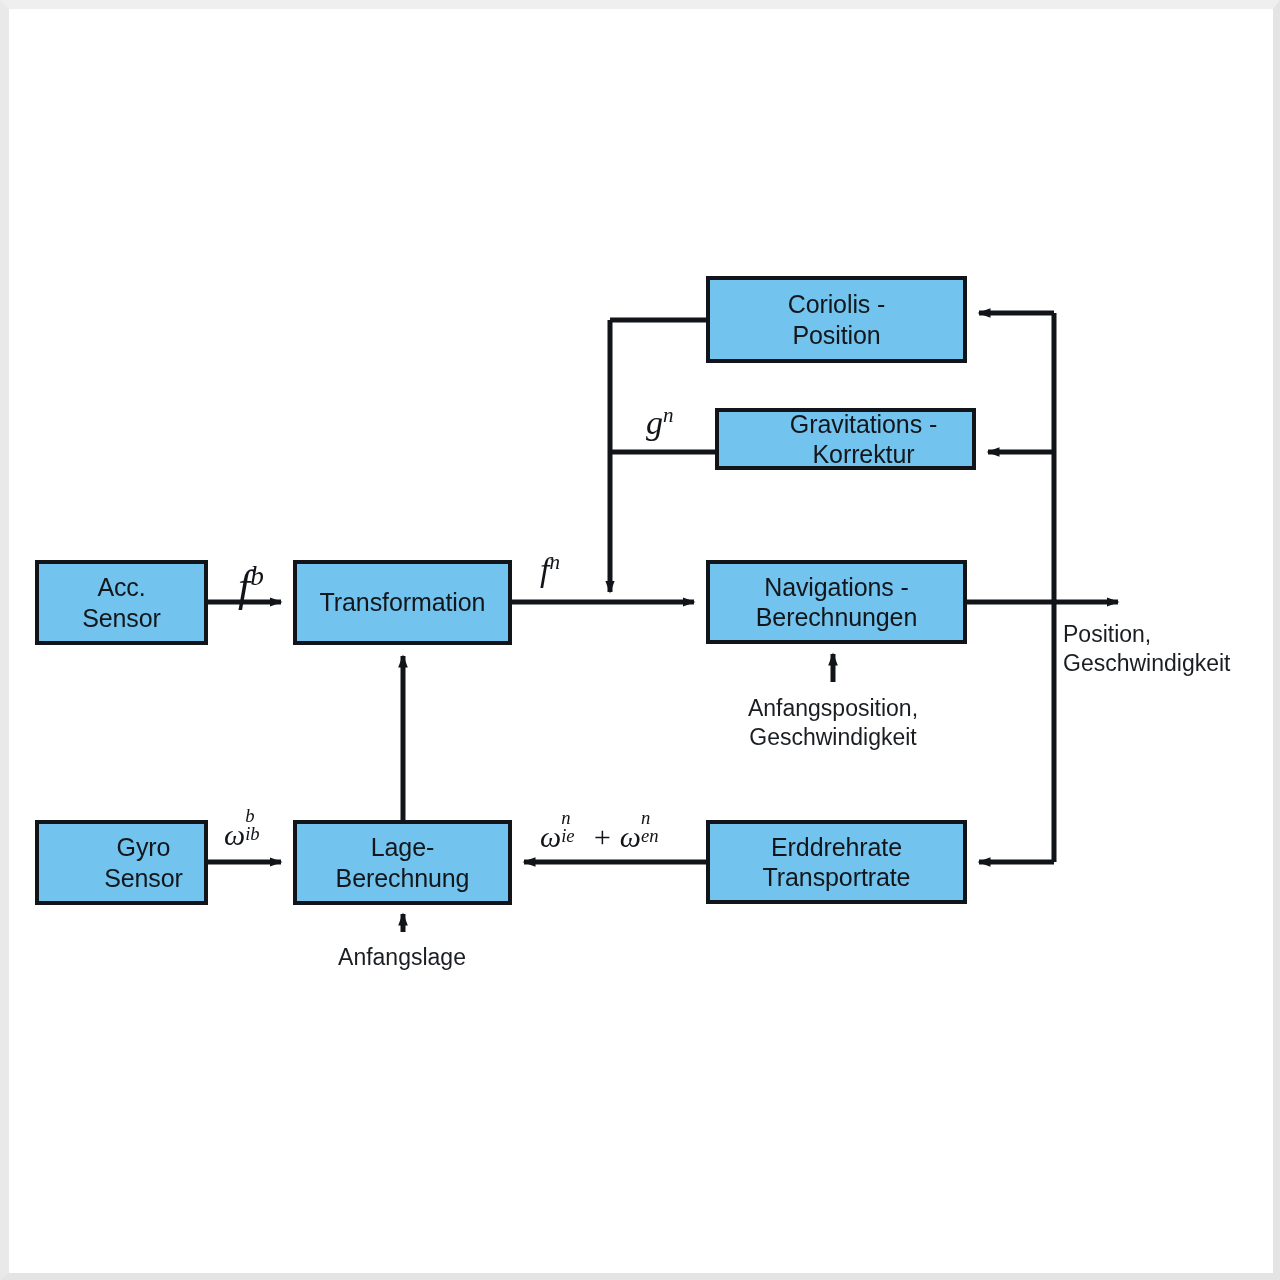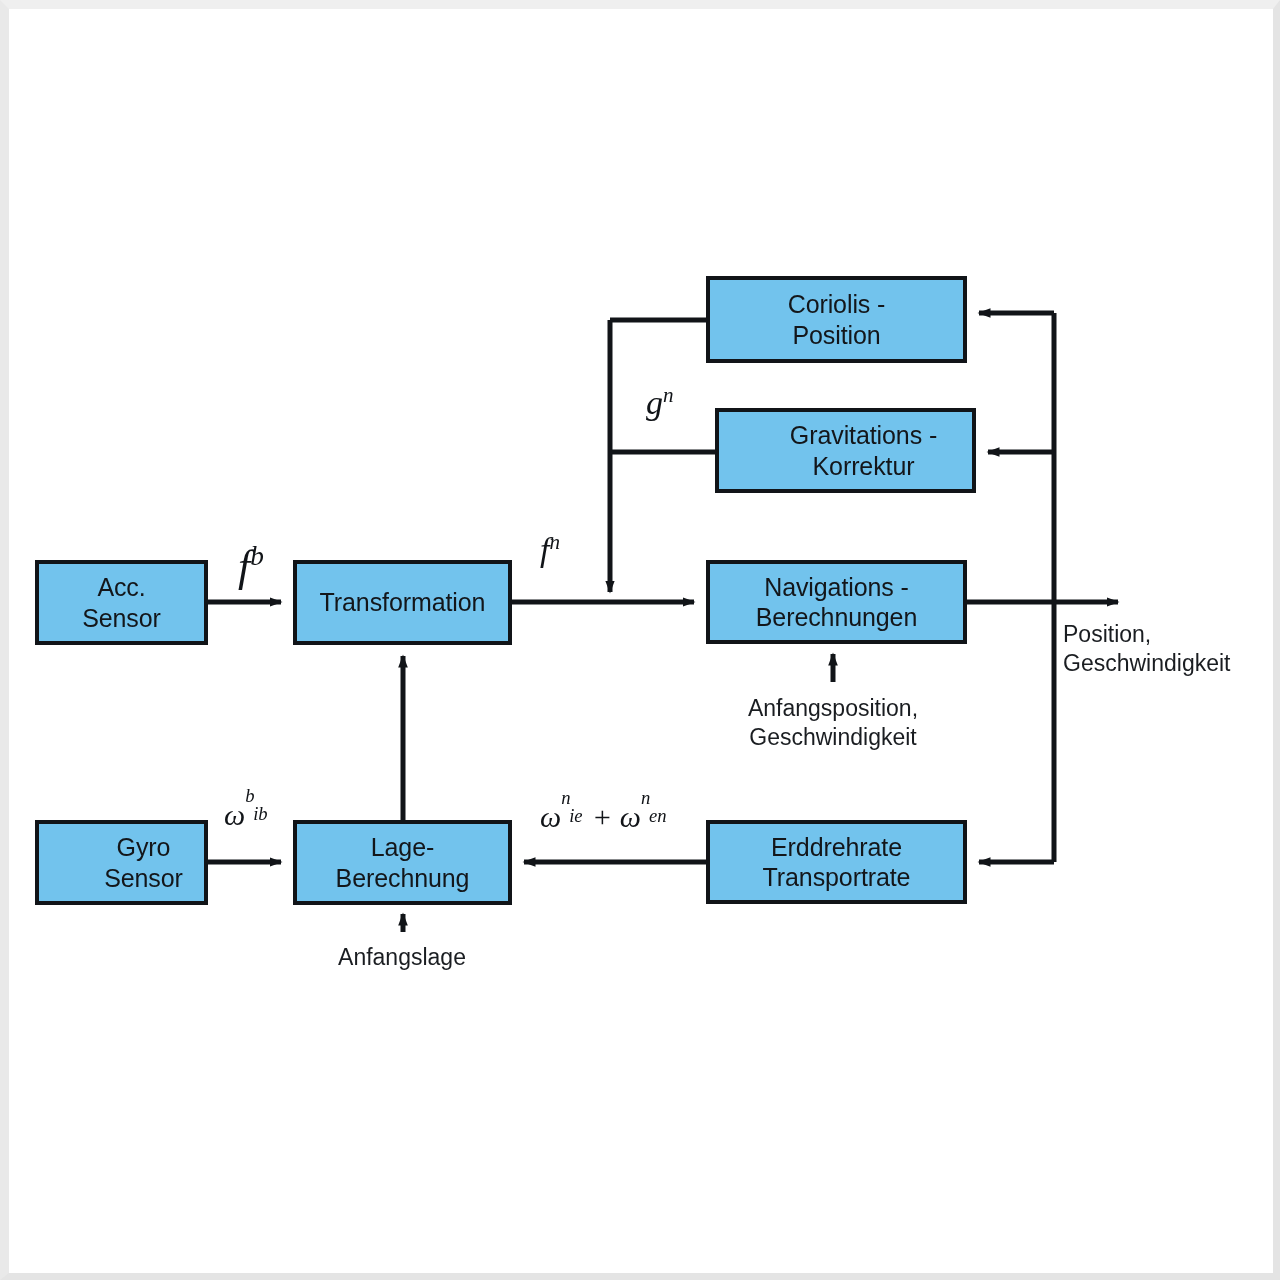--- a/index.html
+++ b/index.html
@@ -58,20 +58,21 @@
     letter-spacing: -0.1px;
     white-space: pre-line;
     font-family: "Liberation Sans", sans-serif;
   }
   .edge-label {
     position: absolute;
     color: #111418;
     font-family: "Liberation Serif", serif;
     font-style: italic;
     white-space: nowrap;
+    margin-top: 20px;
   }
   .edge-label .sym {
     font-family: "Liberation Serif", serif;
     font-style: italic;
   }
   .edge-label sup {
     font-size: 0.62em;
     vertical-align: super;
     font-style: italic;
   }
@@ -83,21 +84,21 @@
     vertical-align: baseline;
   }
   .supsub .s-up {
     position: absolute;
     left: 0; top: -0.52em;
     font-size: 0.62em;
     font-style: italic;
   }
   .supsub .s-dn {
     position: absolute;
-    left: 8px; top: 0.42em;
+    left: 0; top: 0.42em;
     font-size: 0.62em;
     text-align: center;
   }
   .plain-label {
     position: absolute;
     color: #1a1d21;
     font-family: "Liberation Sans", sans-serif;
     font-size: 23px;
     line-height: 1.28;
     white-space: pre-line;
@@ -164,21 +165,21 @@
   </svg>
 
   <div class="node-box" style="left:35px; top:560px; width:173px; height:85px;">Acc.
 Sensor</div>
 
   <div class="node-box" style="left:293px; top:560px; width:219px; height:85px;">Transformation</div>
 
   <div class="node-box" style="left:706px; top:276px; width:261px; height:87px;">Coriolis -
 Position</div>
 
-  <div class="node-box" style="left:715px; top:408px; width:261px; height:85px;padding-left:36px;">Gravitations -
+  <div class="node-box" style="left:715px; top:408px; width:261px; height:62px;padding-left:36px;">Gravitations -
 Korrektur</div>
 
   <div class="node-box" style="left:706px; top:560px; width:261px; height:84px;">Navigations -
 Berechnungen</div>
 
   <div class="node-box" style="left:35px; top:820px; width:173px; height:85px;padding-left:44px;">Gyro
 Sensor</div>
 
   <div class="node-box" style="left:293px; top:820px; width:219px; height:85px;">Lage-
 Berechnung</div>

